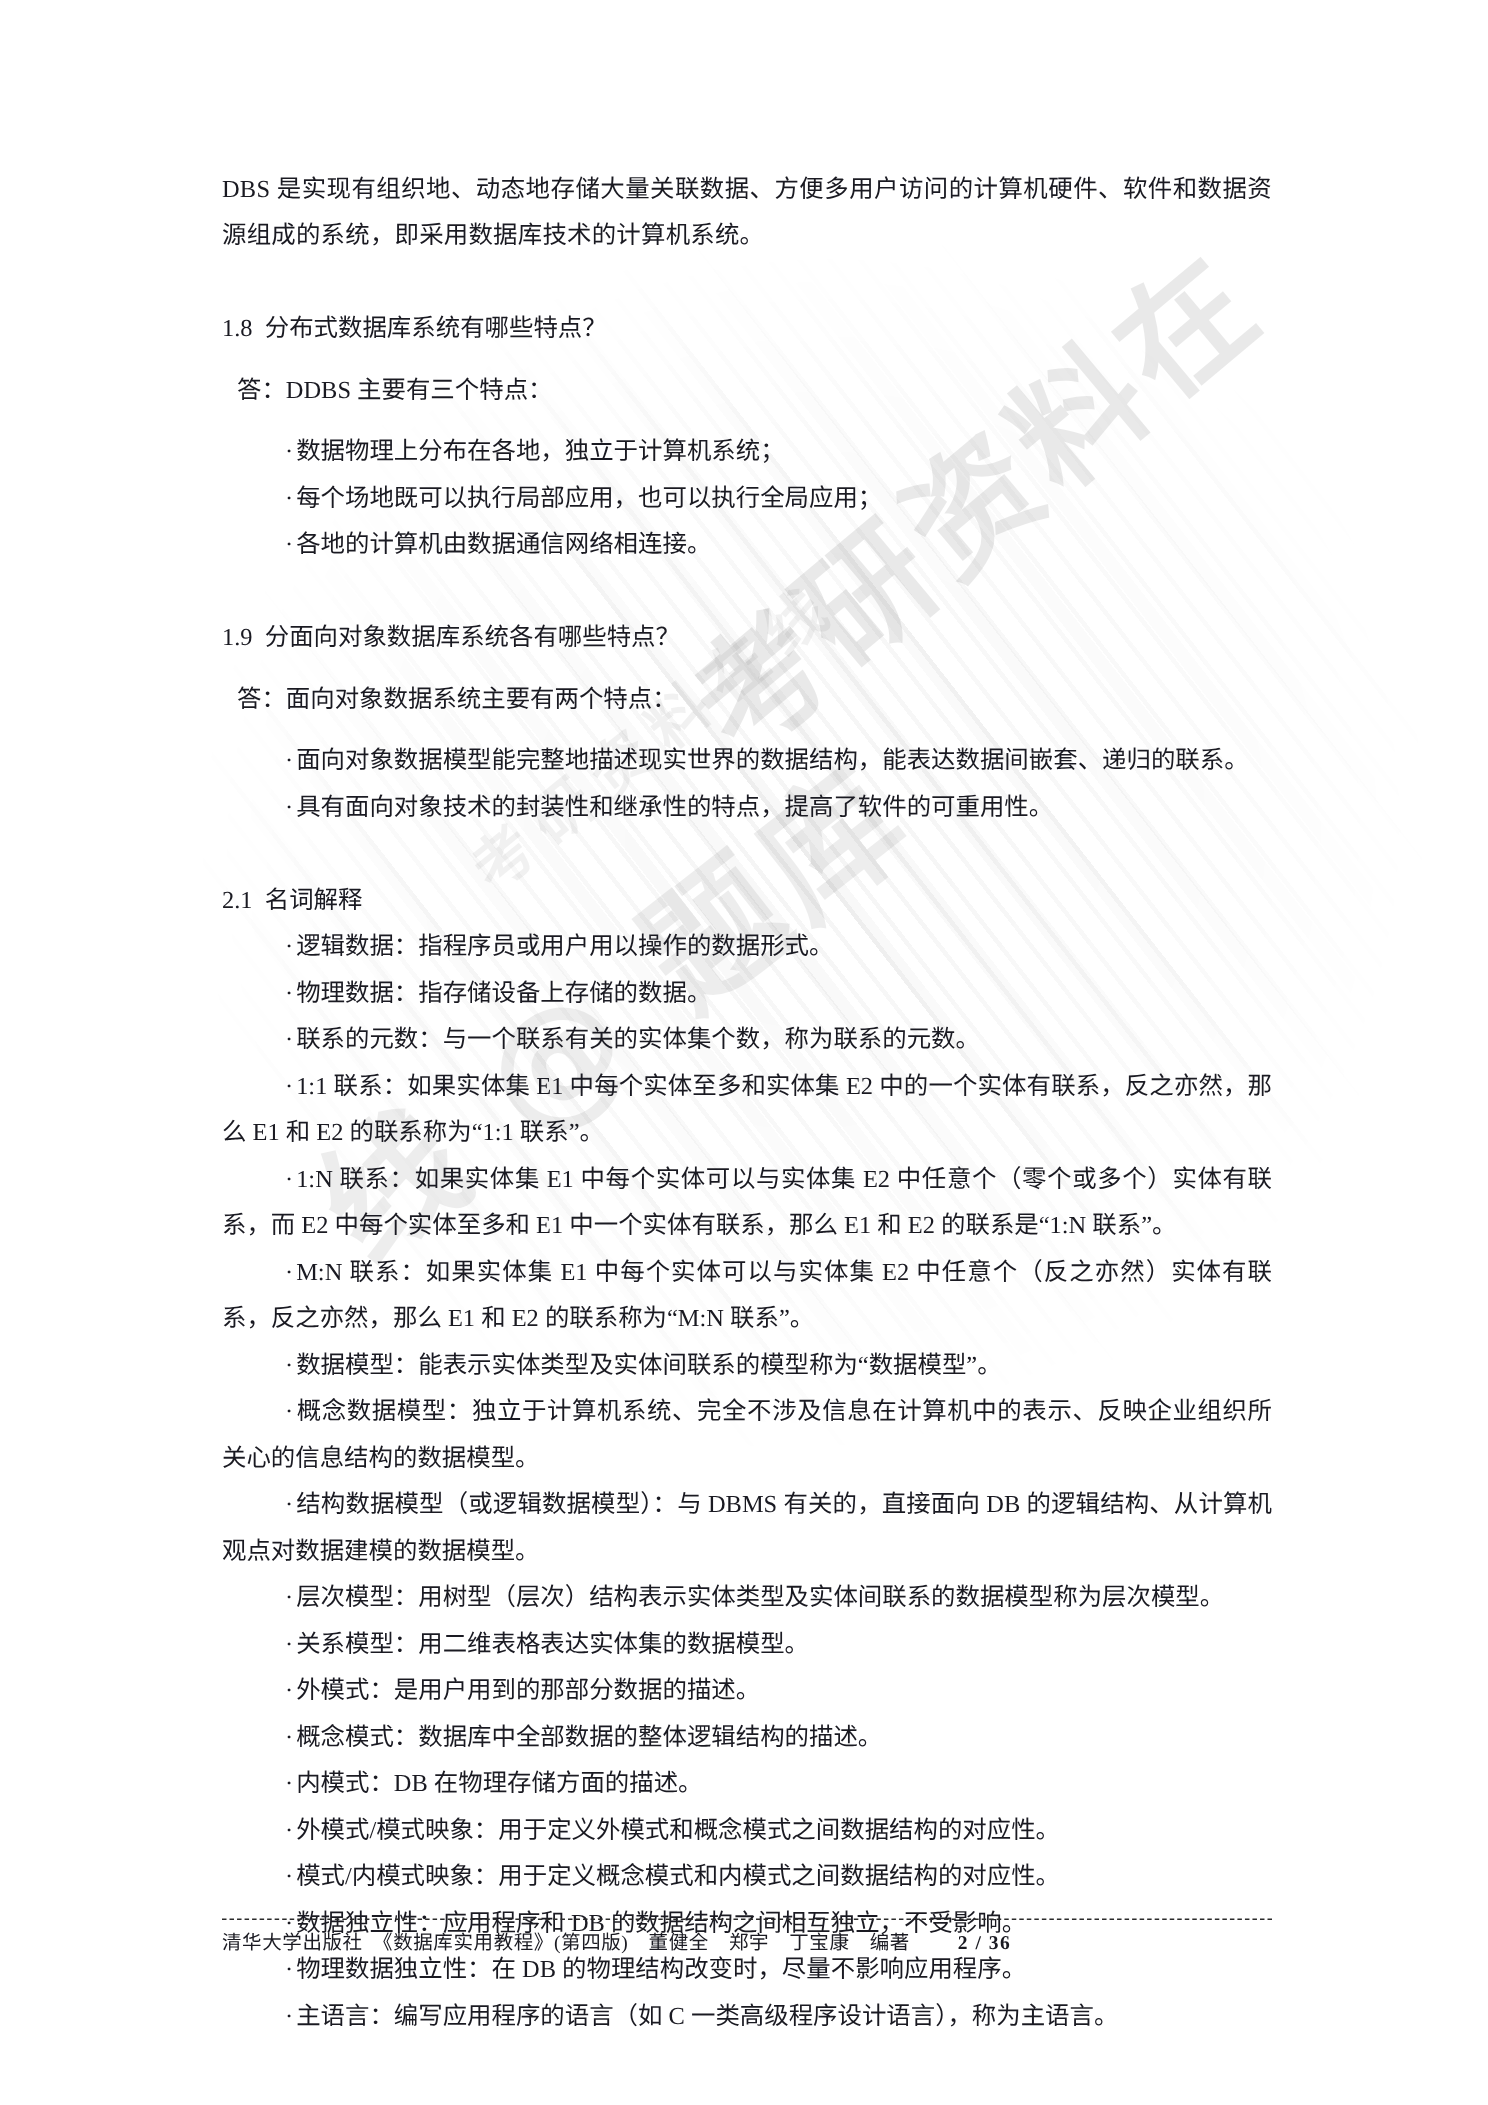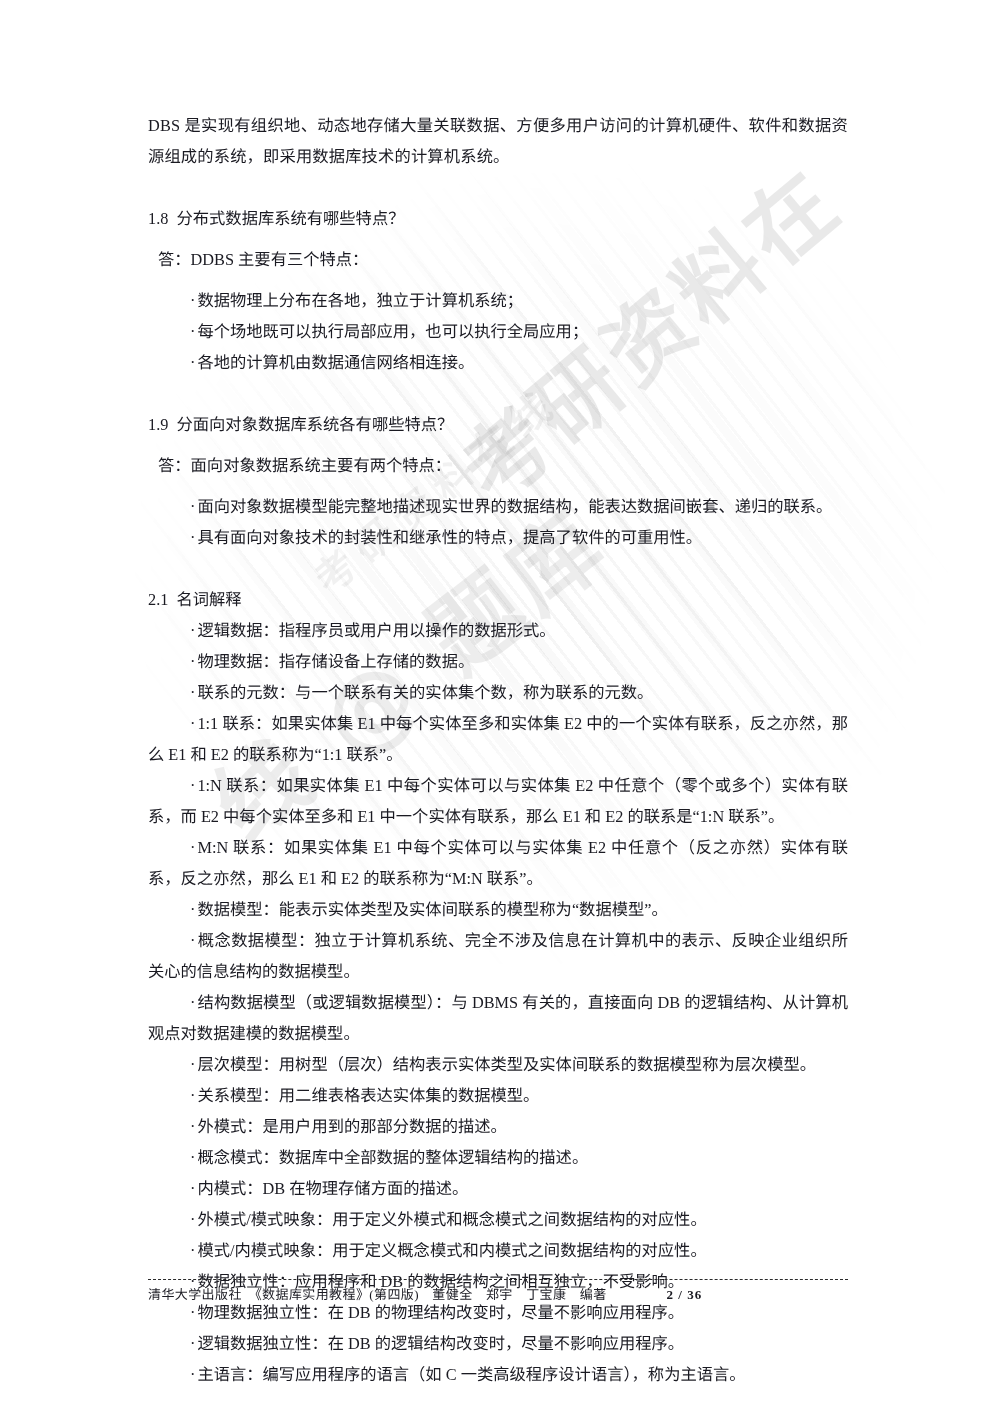--- a/index.html
+++ b/index.html
@@ -150,21 +150,21 @@
   .footer-line {
     font-size: 13px;
     line-height: 18px;
     display: flex;
     align-items: baseline;
     white-space: nowrap;
   }
   .footer-text { letter-spacing: .4px; text-align: center; }
   .footer-page {
     font-weight: bold;
-    margin-left: 60px;
+    margin-left: 32px;
     letter-spacing: 1px;
   }
 </style>
 </head>
 <body>
 
 <div class="wm-layer">
   <div class="wm-streaks"></div>
   <div class="wm-text a">考研资料在</div>
   <div class="wm-text b">线 @ 题库</div>
@@ -213,21 +213,20 @@
     <p class="bullet hang"><span class="dot">·</span><span>结构数据模型（或逻辑数据模型）：与 DBMS 有关的，直接面向 DB 的逻辑结构、从计算机观点对数据建模的数据模型。</span></p>
     <p class="bullet hang"><span class="dot">·</span><span>层次模型：用树型（层次）结构表示实体类型及实体间联系的数据模型称为层次模型。</span></p>
     <p class="bullet"><span class="dot">·</span><span>关系模型：用二维表格表达实体集的数据模型。</span></p>
     <p class="bullet"><span class="dot">·</span><span>外模式：是用户用到的那部分数据的描述。</span></p>
     <p class="bullet"><span class="dot">·</span><span>概念模式：数据库中全部数据的整体逻辑结构的描述。</span></p>
     <p class="bullet"><span class="dot">·</span><span>内模式：DB 在物理存储方面的描述。</span></p>
     <p class="bullet"><span class="dot">·</span><span>外模式/模式映象：用于定义外模式和概念模式之间数据结构的对应性。</span></p>
     <p class="bullet"><span class="dot">·</span><span>模式/内模式映象：用于定义概念模式和内模式之间数据结构的对应性。</span></p>
     <p class="bullet"><span class="dot">·</span><span>数据独立性：应用程序和 DB 的数据结构之间相互独立，不受影响。</span></p>
     <p class="bullet"><span class="dot">·</span><span>物理数据独立性：在 DB 的物理结构改变时，尽量不影响应用程序。</span></p>
-    <p class="bullet"><span class="dot">·</span><span>逻辑数据独立性：在 DB 的逻辑结构改变时，尽量不影响应用程序。</span></p>
     <p class="bullet"><span class="dot">·</span><span>主语言：编写应用程序的语言（如 C 一类高级程序设计语言），称为主语言。</span></p>
 
   </div>
 
   <div class="footer">
     <div class="footer-rule"></div>
     <div class="footer-line">
       <span class="footer-text">清华大学出版社　《数据库实用教程》(第四版)　董健全　郑宇　丁宝康　编著</span>
       <span class="footer-page">2 / 36</span>
     </div>

